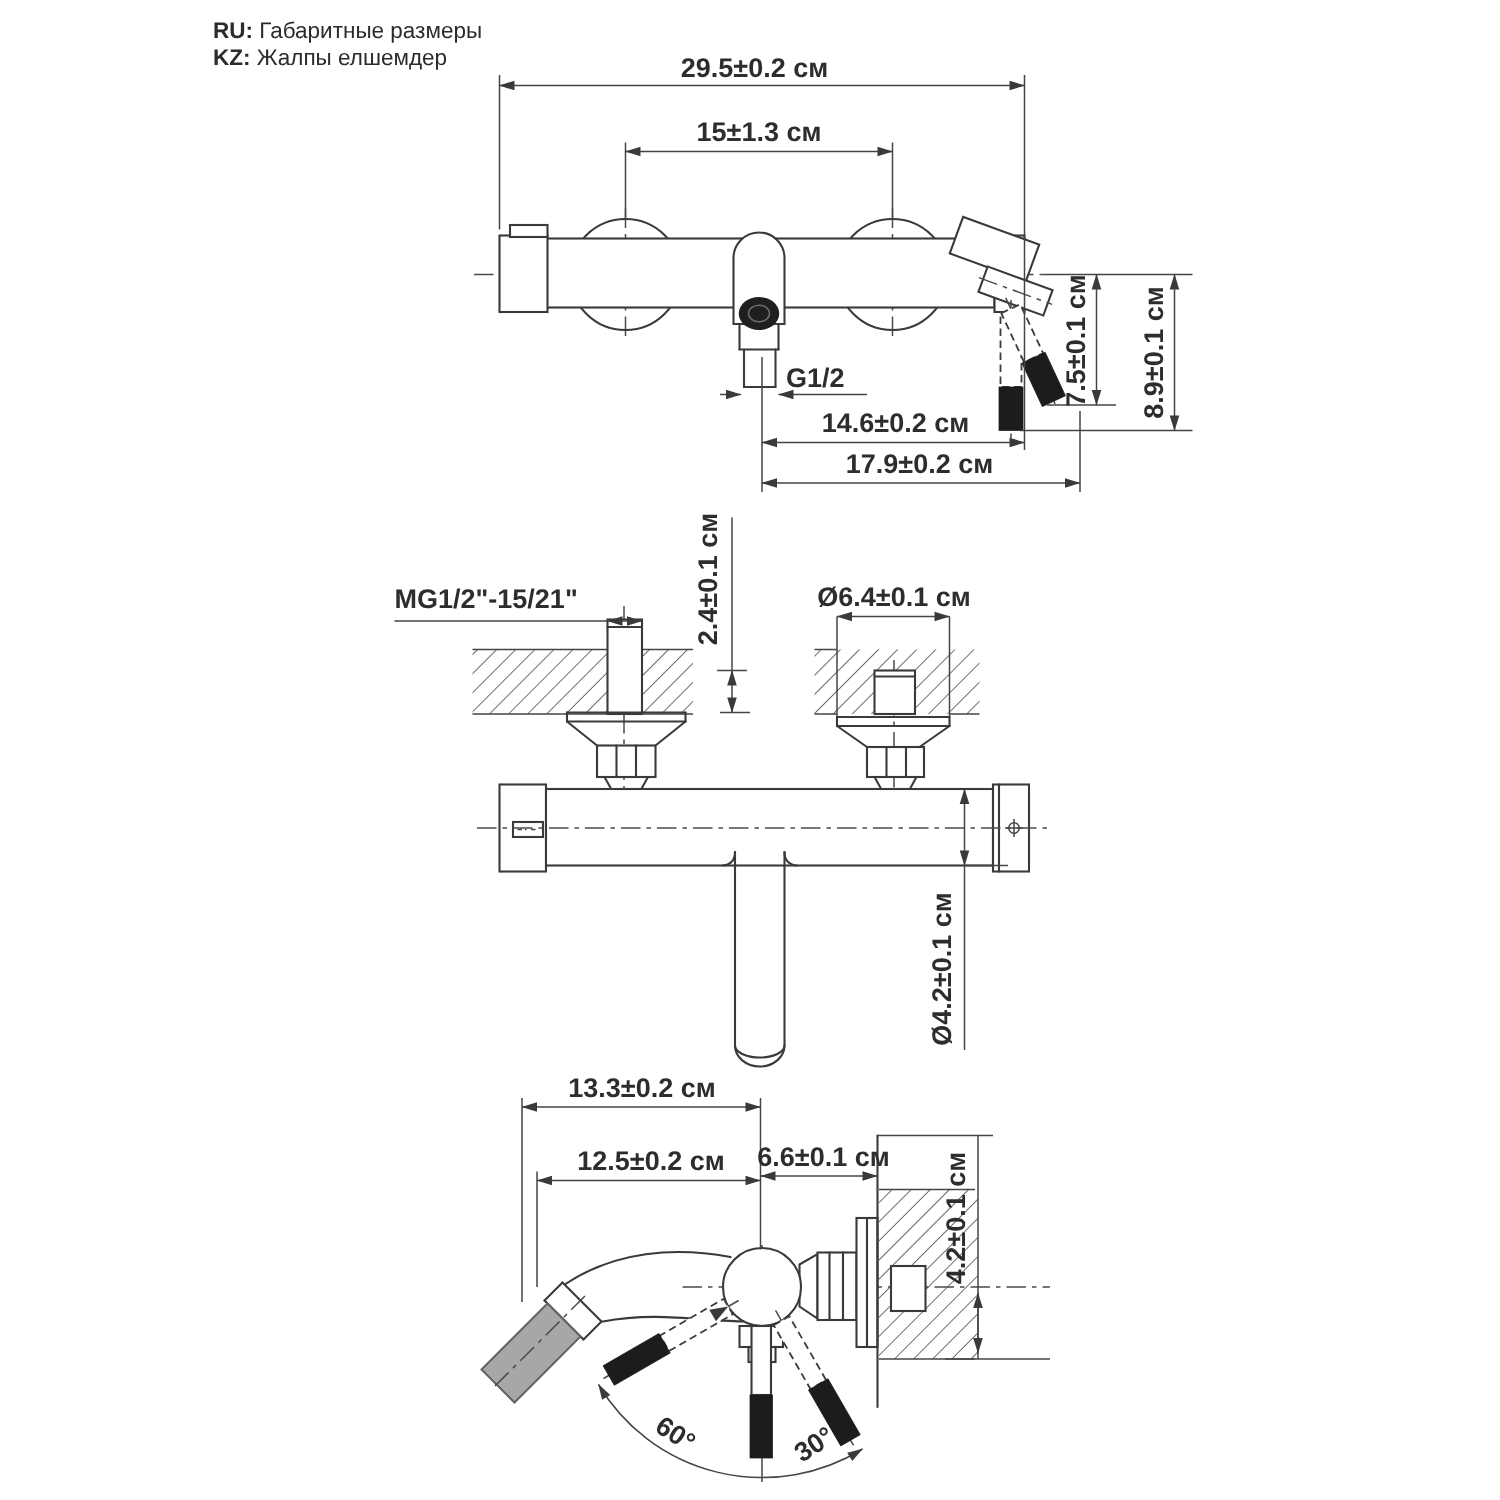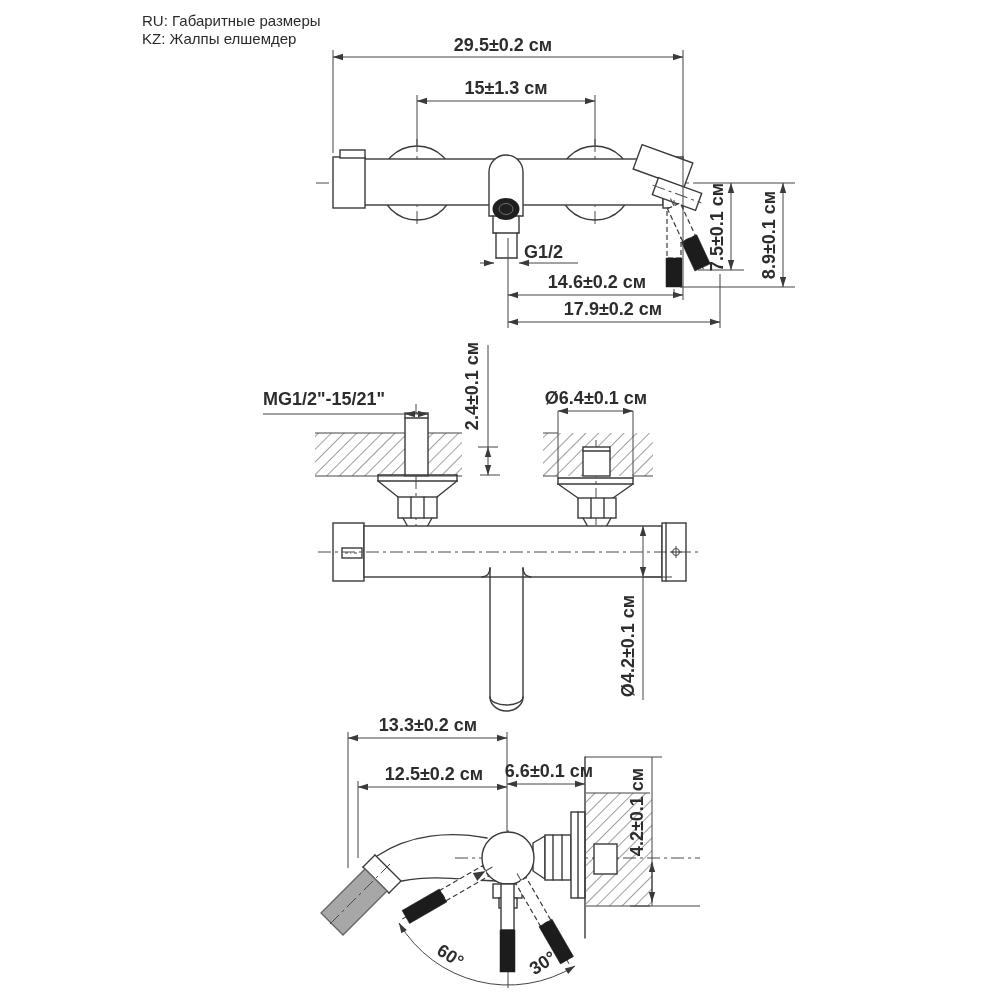--- a/index.html
+++ b/index.html
@@ -1,19 +1,19 @@
 <!DOCTYPE html>
 <html><head>
 <meta charset="utf-8">
 <style>
   html,body{margin:0;padding:0;background:#ffffff;}
   .page{position:relative;width:1000px;height:1000px;background:#fff;overflow:hidden;
         font-family:"Liberation Sans",sans-serif;}
   .legend{position:absolute;left:142px;top:12px;font-size:15px;line-height:18px;color:#2b2b2b;}
-  .legend b{font-weight:normal;}
+  .legend b{font-weight:bold;}
   svg{position:absolute;left:0;top:0;}
   .ol{stroke:#3a3a3a;stroke-width:1.4;fill:none;stroke-linecap:round;}
   .olf{stroke:#3a3a3a;stroke-width:1.4;fill:#ffffff;}
   .thin{stroke:#454545;stroke-width:1;fill:none;}
   .cl{stroke:#4a4a4a;stroke-width:1;fill:none;stroke-dasharray:13 4 3 4;}
   .alt{stroke:#3a3a3a;stroke-width:1.2;fill:#ffffff;stroke-dasharray:5 3;}
   .blk{fill:#1c1c1c;stroke:#1c1c1c;stroke-width:0.5;}
   .dtext{font-family:"Liberation Sans",sans-serif;font-size:18px;font-weight:bold;fill:#2d2d2d;}
   .atext{font-family:"Liberation Sans",sans-serif;font-size:18px;font-weight:bold;fill:#2d2d2d;}
 </style>

